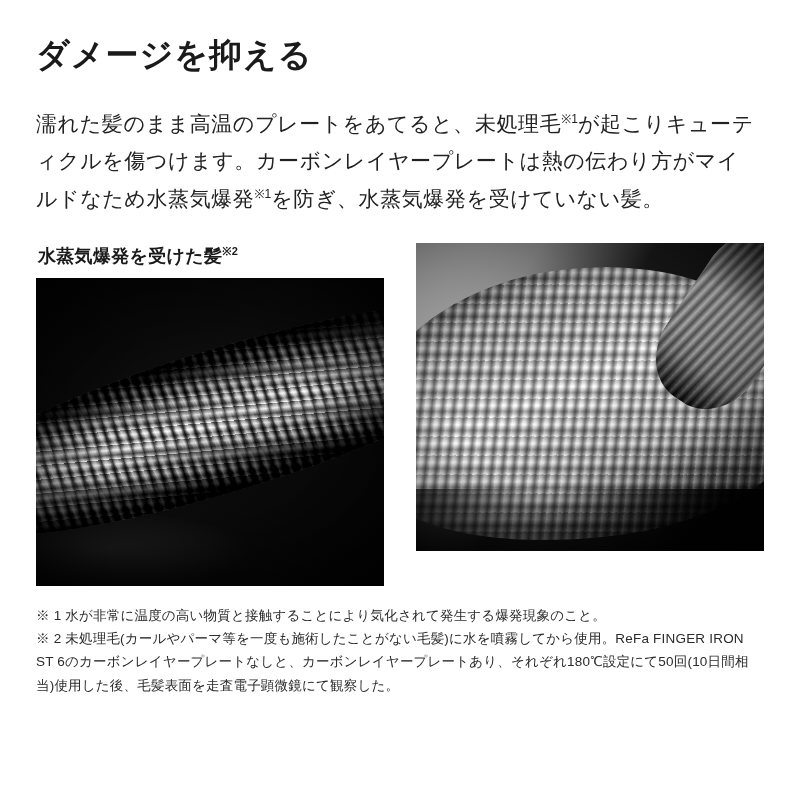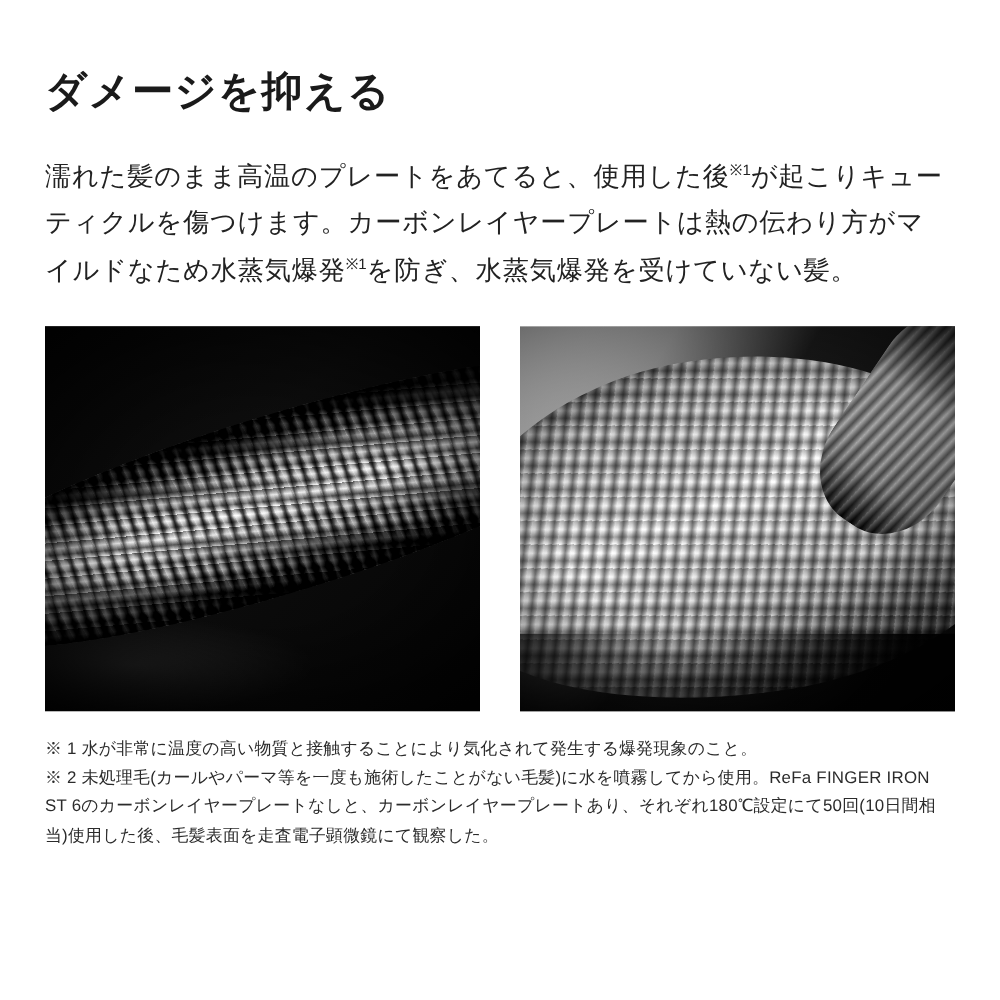--- a/index.html
+++ b/index.html
@@ -12,21 +12,21 @@
     background: #ffffff;
     font-family: "Liberation Sans", sans-serif;
     color: #1a1a1a;
     overflow: hidden;
   }
   .page {
     position: relative;
     width: 800px;
     height: 800px;
     box-sizing: border-box;
-    padding: 52px 36px 0 36px;
+    padding: 34px 36px 0 36px;
   }
   .heading {
     font-size: 33px;
     font-weight: bold;
     letter-spacing: 1px;
     line-height: 1.3;
     margin: 0 0 28px 0;
     color: #1a1a1a;
   }
   .lead {
@@ -185,25 +185,26 @@
     margin: 0;
   }
 </style>
 </head>
 <body>
 
 <div class="page">
 
   <h1 class="heading">ダメージを抑える</h1>
 
-  <p class="lead"><span>濡れた髪のまま高温のプレートをあてると、使用した後</span><sup>※1</sup><span>が起こりキューティクルを傷つけます。カーボンレイヤープレートは熱の伝わり方がマイルドなため水蒸気爆発</span><sup>※1</sup><span>を防ぎ、水蒸気爆発を受けていない髪。</span></p>
+  <p class="lead"><span>濡れた髪のまま高温のプレートをあてると、未処理毛</span><sup>※1</sup><span>が起こりキューティクルを傷つけます。カーボンレイヤープレートは熱の伝わり方がマイルドなため水蒸気爆発</span><sup>※1</sup><span>を防ぎ、水蒸気爆発を受けていない髪。</span></p>
 
   <div class="panels">
 
     <div class="panel">
+      <div class="panel-caption"><span>水蒸気爆発を受けた髪</span><sup>※2</sup></div>
       <div class="micrograph mg-left">
         <div class="strand"></div>
         <div class="vignette"></div>
       </div>
     </div>
 
     <div class="panel">
       <div class="micrograph mg-right">
         <div class="big-strand"></div>
         <div class="side-strand"></div>

